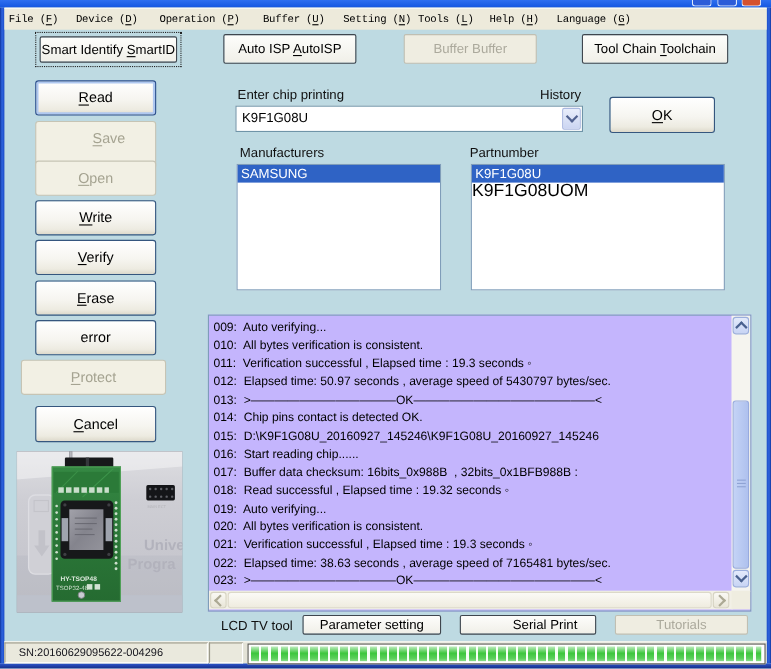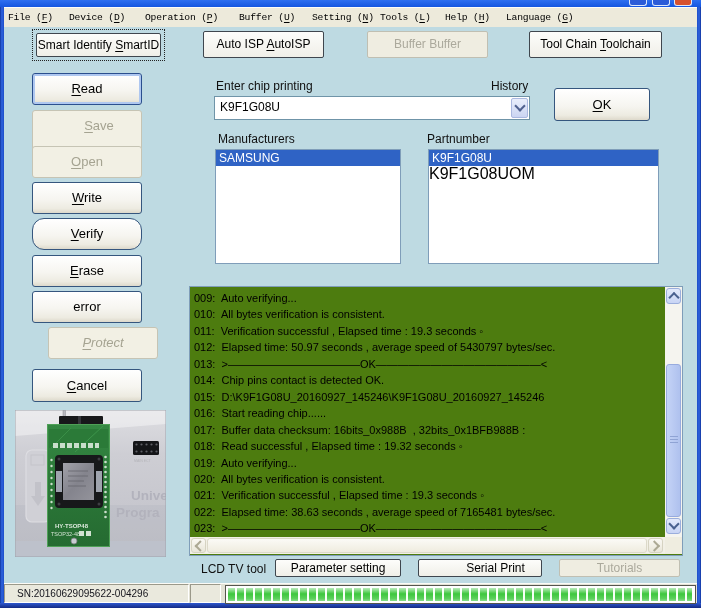--- a/index.html
+++ b/index.html
@@ -21,21 +21,21 @@
   .lbl{font-size:12px;color:#101010;}
   .btxt{font-size:13px;}
   
   .tb{border:1px solid #3F464E;border-radius:2px;background:linear-gradient(180deg,#FDFDFB,#F0EFE8);font-size:12px;color:#000;text-align:center;}
   .tb.dis{border-color:#C0BFB2;background:#EFEDE1;color:#ABA99C;}
   
   .lb{background:#fff;border:1px solid #7F9DB9;}
   .selrow{background:#2F63C5;color:#fff;font-size:12px;height:16px;line-height:16px;padding-left:3px;}
   .row{color:#000;font-size:16px;height:16px;line-height:16px;padding-left:0;}
   
-  #logbox{left:189px;top:286px;width:494px;height:270px;background:#4d7c0f;border:1px solid #7F9DB9;}
+  #logbox{left:189px;top:286px;width:494px;height:270px;background:#c4b5fd;border:1px solid #7F9DB9;}
   #logtxt{position:absolute;left:4px;top:3px;font-size:11px;line-height:16.45px;color:#000;white-space:pre;}
   
   .sbtn{background:linear-gradient(180deg,#E3EAFB,#C8D4F4);border:1px solid #9BAEDC;border-radius:3px;}
   .chev{position:absolute;left:50%;top:50%;transform:translate(-50%,-55%) rotate(45deg);width:6px;height:6px;}
   .chev.up{border-top:2px solid #4A618F;border-left:2px solid #4A618F;transform:translate(-50%,-30%) rotate(45deg);}
   .chev.dn{border-bottom:2px solid #4A618F;border-right:2px solid #4A618F;transform:translate(-50%,-75%) rotate(45deg);}
   .chev.lt{border-bottom:2px solid #ACA994;border-left:2px solid #ACA994;transform:translate(-35%,-50%) rotate(45deg);}
   .chev.rt{border-top:2px solid #ACA994;border-right:2px solid #ACA994;transform:translate(-70%,-50%) rotate(45deg);}
   u{text-decoration-thickness:1px;text-underline-offset:2px;}
 </style>
@@ -66,24 +66,24 @@
   <div class="abs" style="left:32px;top:29px;width:133px;height:32px;border:1px dotted #222;"></div>
   <div class="abs tb" style="left:36px;top:33px;width:125px;height:24px;line-height:22px;">Smart Identify <u>S</u>martID</div>
   <div class="abs tb" style="left:203px;top:31px;width:121px;height:27px;line-height:25px;">Auto ISP <u>A</u>utoISP</div>
   <div class="abs tb dis" style="left:367px;top:31px;width:121px;height:27px;line-height:25px;">Buffer Buffer</div>
   <div class="abs tb" style="left:529px;top:31px;width:133px;height:27px;line-height:25px;">Tool Chain <u>T</u>oolchain</div>
 
   <div class="abs xpb btxt" style="left:32px;top:73px;width:110px;height:32px;line-height:30px;border-color:#2B4F8E;box-shadow:inset 0 0 0 2px #AEC7F0;"><u>R</u>ead</div>
   <div class="abs xpb btxt dis" style="left:32px;top:110px;width:110px;height:44px;line-height:30px;padding-left:24px;"><u>S</u>ave</div>
   <div class="abs xpb btxt" style="left:32px;top:182px;width:110px;height:32px;line-height:30px;"><u>W</u>rite</div>
   <div class="abs xpb btxt dis" style="left:32px;top:146px;width:110px;height:32px;line-height:30px;"><u>O</u>pen</div>
-  <div class="abs xpb btxt" style="left:32px;top:218px;width:110px;height:32px;line-height:30px;border-radius:12px;"><u>V</u>erify</div>
+  <div class="abs xpb btxt" style="left:32px;top:218px;width:110px;height:32px;line-height:30px;"><u>V</u>erify</div>
   <div class="abs xpb btxt" style="left:32px;top:255px;width:110px;height:32px;line-height:30px;"><u>E</u>rase</div>
   <div class="abs xpb btxt" style="left:32px;top:291px;width:110px;height:32px;line-height:30px;">error</div>
-  <div class="abs xpb btxt dis" style="left:48px;top:327px;width:110px;height:32px;line-height:30px;font-style:italic;"><u>P</u>rotect</div>
+  <div class="abs xpb btxt dis" style="left:19px;top:327px;width:132px;height:32px;line-height:30px;"><u>P</u>rotect</div>
   <div class="abs xpb btxt" style="left:32px;top:369px;width:110px;height:33px;line-height:31px;"><u>C</u>ancel</div>
 
   <div class="abs lbl" style="left:216px;top:79px;">Enter chip printing</div>
   <div class="abs lbl" style="left:491px;top:79px;">History</div>
   <div class="abs" style="left:214px;top:96px;width:316px;height:24px;background:#fff;border:1px solid #6F94A8;"></div>
   <div class="abs" style="left:220px;top:100px;font-size:12px;color:#000;">K9F1G08U</div>
   <div class="abs" style="left:511px;top:98px;width:17px;height:20px;background:linear-gradient(180deg,#E9EEFB,#CBD5F2);border:1px solid #AAB8E0;border-radius:2px;">
      <div class="chev dn" style="border-color:#50618F;"></div>
   </div>
   <div class="abs xpb btxt" style="left:554px;top:88px;width:96px;height:33px;line-height:31px;"><u>O</u>K</div>

